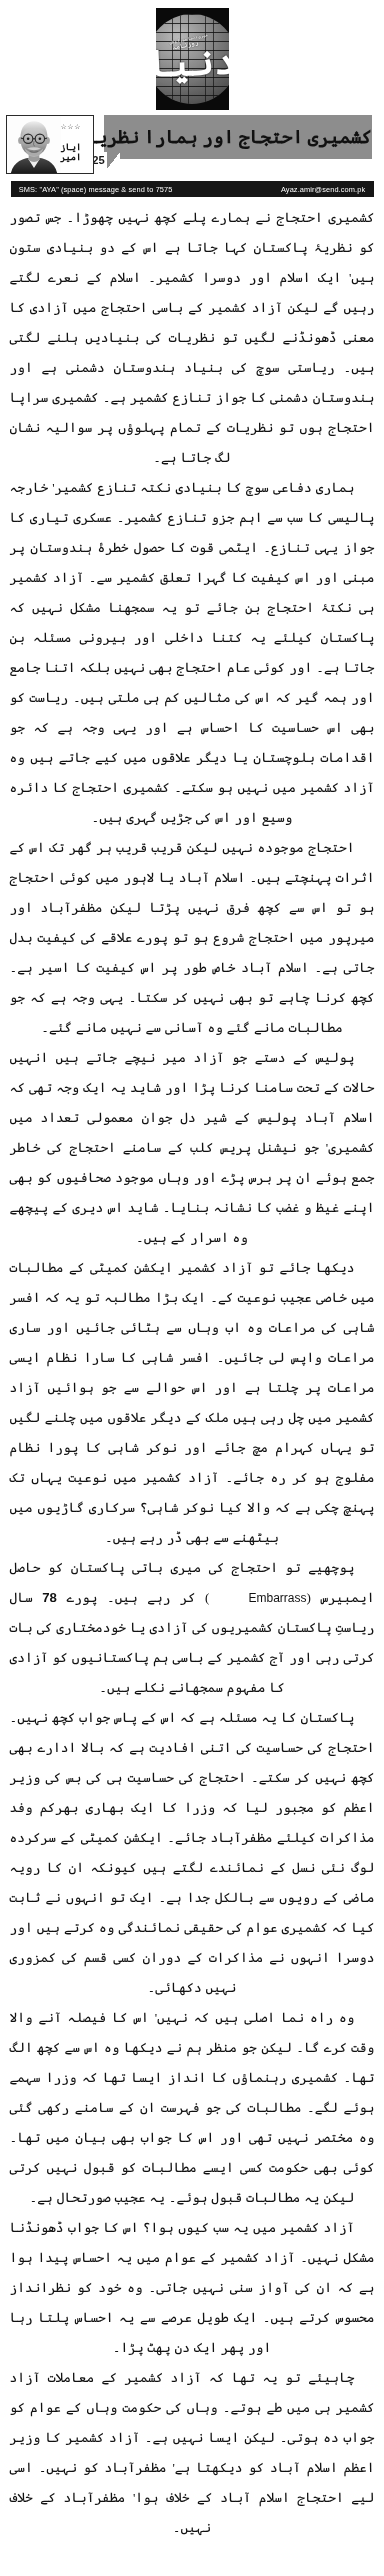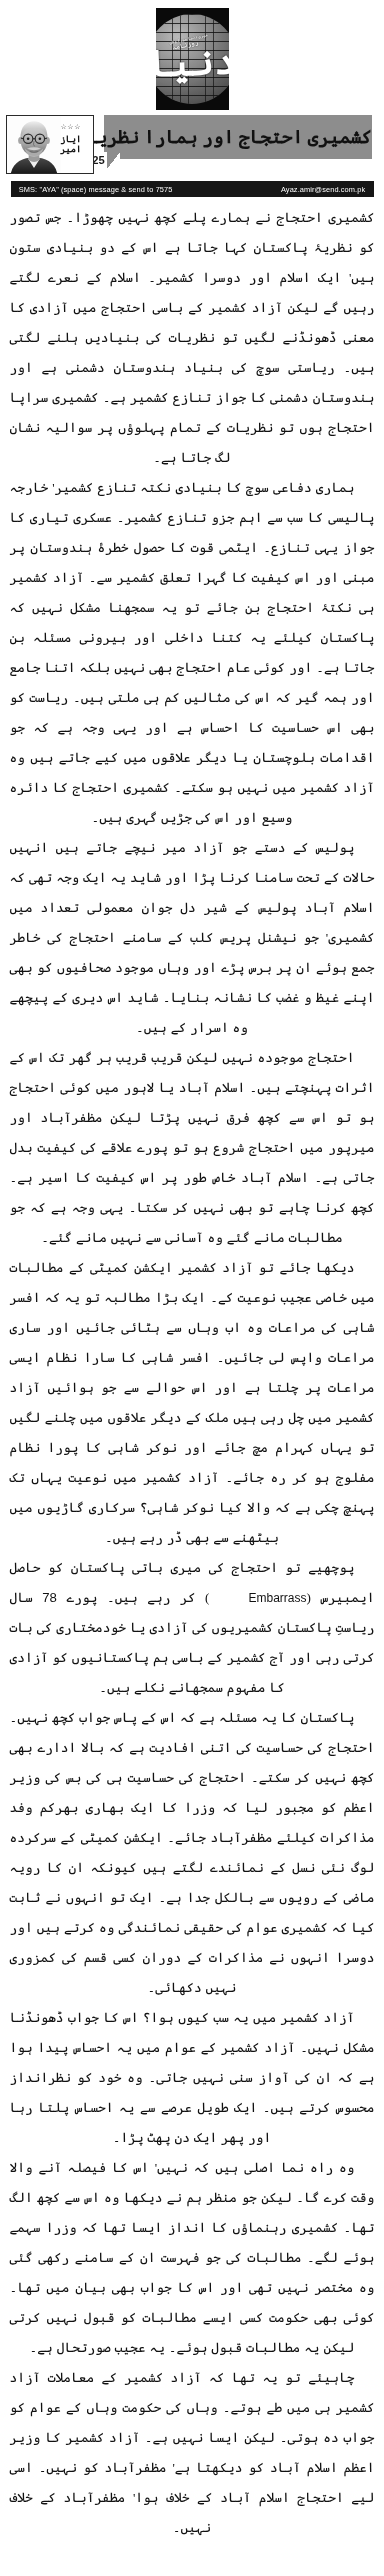--- a/index.html
+++ b/index.html
@@ -177,21 +177,21 @@
     width: 35px;
     text-align: center;
   }
   .stars {
     font-size: 7px;
     color: #222;
     letter-spacing: 0.6px;
     line-height: 1;
   }
   .author-name {
-    margin-top: 3px;
+    margin-top: 11px;
     font-size: 9px;
     font-weight: bold;
     color: #151515;
     direction: rtl;
   }
   .portrait {
     position: absolute;
     left: 0;
     top: 0;
     width: 54px;
@@ -247,21 +247,21 @@
     direction: ltr;
     unicode-bidi: embed;
     font-family: "Liberation Sans", sans-serif;
     font-size: 12px;
     padding-left: 39px;
   }
   .para .num {
     direction: ltr;
     unicode-bidi: embed;
     font-family: "Liberation Sans", sans-serif;
-    font-weight: normal;
+    font-weight: bold;
   }
 </style>
 </head>
 <body>
 
 <div class="masthead">
   <div class="logo-box">
     <div class="globe"></div>
     <div class="logo-word">
       <div class="logo-tag">میری دنیا میرا وطن</div>
@@ -341,22 +341,22 @@
 </div>
 
 <div class="contact-strip">
   <span>SMS: "AYA" (space) message &amp; send to 7575</span>
   <span>Ayaz.amir@send.com.pk</span>
 </div>
 
 <div class="article" id="article-body">
     <p class="para">کشمیری احتجاج نے ہمارے پلے کچھ نہیں چھوڑا۔ جس تصور کو نظریۂ پاکستان کہا جاتا ہے اس کے دو بنیادی ستون ہیں' ایک اسلام اور دوسرا کشمیر۔ اسلام کے نعرے لگتے رہیں گے لیکن آزاد کشمیر کے باسی احتجاج میں آزادی کا معنی ڈھونڈنے لگیں تو نظریات کی بنیادیں ہلنے لگتی ہیں۔ ریاستی سوچ کی بنیاد ہندوستان دشمنی ہے اور ہندوستان دشمنی کا جواز تنازع کشمیر ہے۔ کشمیری سراپا احتجاج ہوں تو نظریات کے تمام پہلوؤں پر سوالیہ نشان لگ جاتا ہے۔</p>
     <p class="para indent">ہماری دفاعی سوچ کا بنیادی نکتہ تنازع کشمیر' خارجہ پالیسی کا سب سے اہم جزو تنازع کشمیر۔ عسکری تیاری کا جواز یہی تنازع۔ ایٹمی قوت کا حصول خطرۂ ہندوستان پر مبنی اور اس کیفیت کا گہرا تعلق کشمیر سے۔ آزاد کشمیر ہی نکتۂ احتجاج بن جائے تو یہ سمجھنا مشکل نہیں کہ پاکستان کیلئے یہ کتنا داخلی اور بیرونی مسئلہ بن جاتا ہے۔ اور کوئی عام احتجاج بھی نہیں بلکہ اتنا جامع اور ہمہ گیر کہ اس کی مثالیں کم ہی ملتی ہیں۔ ریاست کو بھی اس حساسیت کا احساس ہے اور یہی وجہ ہے کہ جو اقدامات بلوچستان یا دیگر علاقوں میں کیے جاتے ہیں وہ آزاد کشمیر میں نہیں ہو سکتے۔ کشمیری احتجاج کا دائرہ وسیع اور اس کی جڑیں گہری ہیں۔</p>
+    <p class="para indent">احتجاج موجودہ نہیں لیکن قریب قریب ہر گھر تک اس کے اثرات پہنچتے ہیں۔ اسلام آباد یا لاہور میں کوئی احتجاج ہو تو اس سے کچھ فرق نہیں پڑتا لیکن مظفرآباد اور میرپور میں احتجاج شروع ہو تو پورے علاقے کی کیفیت بدل جاتی ہے۔ اسلام آباد خاص طور پر اس کیفیت کا اسیر ہے۔ کچھ کرنا چاہے تو بھی نہیں کر سکتا۔ یہی وجہ ہے کہ جو مطالبات مانے گئے وہ آسانی سے نہیں مانے گئے۔</p>
     <p class="para indent">پولیس کے دستے جو آزاد میر نیچے جاتے ہیں انہیں حالات کے تحت سامنا کرنا پڑا اور شاید یہ ایک وجہ تھی کہ اسلام آباد پولیس کے شیر دل جوان معمولی تعداد میں کشمیری' جو نیشنل پریس کلب کے سامنے احتجاج کی خاطر جمع ہوئے ان پر برس پڑے اور وہاں موجود صحافیوں کو بھی اپنے غیظ و غضب کا نشانہ بنایا۔ شاید اس دیری کے پیچھے وہ اسرار کے ہیں۔</p>
-    <p class="para indent">احتجاج موجودہ نہیں لیکن قریب قریب ہر گھر تک اس کے اثرات پہنچتے ہیں۔ اسلام آباد یا لاہور میں کوئی احتجاج ہو تو اس سے کچھ فرق نہیں پڑتا لیکن مظفرآباد اور میرپور میں احتجاج شروع ہو تو پورے علاقے کی کیفیت بدل جاتی ہے۔ اسلام آباد خاص طور پر اس کیفیت کا اسیر ہے۔ کچھ کرنا چاہے تو بھی نہیں کر سکتا۔ یہی وجہ ہے کہ جو مطالبات مانے گئے وہ آسانی سے نہیں مانے گئے۔</p>
     <p class="para indent">دیکھا جائے تو آزاد کشمیر ایکشن کمیٹی کے مطالبات میں خاصی عجیب نوعیت کے۔ ایک بڑا مطالبہ تو یہ کہ افسر شاہی کی مراعات وہ اب وہاں سے ہٹائی جائیں اور ساری مراعات واپس لی جائیں۔ افسر شاہی کا سارا نظام ایسی مراعات پر چلتا ہے اور اس حوالے سے جو ہوائیں آزاد کشمیر میں چل رہی ہیں ملک کے دیگر علاقوں میں چلنے لگیں تو یہاں کہرام مچ جائے اور نوکر شاہی کا پورا نظام مفلوج ہو کر رہ جائے۔ آزاد کشمیر میں نوعیت یہاں تک پہنچ چکی ہے کہ والا کیا نوکر شاہی؟ سرکاری گاڑیوں میں بیٹھنے سے بھی ڈر رہے ہیں۔</p>
     <p class="para indent">پوچھیے تو احتجاج کی میری باتی پاکستان کو حاصل ایمبیرس (<span class="lat">Embarrass</span>) کر رہے ہیں۔ پورے <span class="num">78</span> سال ریاستِ پاکستان کشمیریوں کی آزادی یا خودمختاری کی بات کرتی رہی اور آج کشمیر کے باسی ہم پاکستانیوں کو آزادی کا مفہوم سمجھانے نکلے ہیں۔</p>
     <p class="para indent">پاکستان کا یہ مسئلہ ہے کہ اس کے پاس جواب کچھ نہیں۔ احتجاج کی حساسیت کی اتنی افادیت ہے کہ بالا ادارے بھی کچھ نہیں کر سکتے۔ احتجاج کی حساسیت ہی کی بس کی وزیر اعظم کو مجبور لیا کہ وزرا کا ایک بھاری بھرکم وفد مذاکرات کیلئے مظفرآباد جائے۔ ایکشن کمیٹی کے سرکردہ لوگ نئی نسل کے نمائندے لگتے ہیں کیونکہ ان کا رویہ ماضی کے رویوں سے بالکل جدا ہے۔ ایک تو انہوں نے ثابت کیا کہ کشمیری عوام کی حقیقی نمائندگی وہ کرتے ہیں اور دوسرا انہوں نے مذاکرات کے دوران کسی قسم کی کمزوری نہیں دکھائی۔</p>
+    <p class="para indent">وہ راہ نما اصلی ہیں کہ نہیں' اس کا فیصلہ آنے والا وقت کرے گا۔ لیکن جو منظر ہم نے دیکھا وہ اس سے کچھ الگ تھا۔ کشمیری رہنماؤں کا انداز ایسا تھا کہ وزرا سہمے ہوئے لگے۔ مطالبات کی جو فہرست ان کے سامنے رکھی گئی وہ مختصر نہیں تھی اور اس کا جواب بھی بیان میں تھا۔ کوئی بھی حکومت کسی ایسے مطالبات کو قبول نہیں کرتی لیکن یہ مطالبات قبول ہوئے۔ یہ عجیب صورتحال ہے۔</p>
     <p class="para indent">آزاد کشمیر میں یہ سب کیوں ہوا؟ اس کا جواب ڈھونڈنا مشکل نہیں۔ آزاد کشمیر کے عوام میں یہ احساس پیدا ہوا ہے کہ ان کی آواز سنی نہیں جاتی۔ وہ خود کو نظرانداز محسوس کرتے ہیں۔ ایک طویل عرصے سے یہ احساس پلتا رہا اور پھر ایک دن پھٹ پڑا۔</p>
-    <p class="para indent">وہ راہ نما اصلی ہیں کہ نہیں' اس کا فیصلہ آنے والا وقت کرے گا۔ لیکن جو منظر ہم نے دیکھا وہ اس سے کچھ الگ تھا۔ کشمیری رہنماؤں کا انداز ایسا تھا کہ وزرا سہمے ہوئے لگے۔ مطالبات کی جو فہرست ان کے سامنے رکھی گئی وہ مختصر نہیں تھی اور اس کا جواب بھی بیان میں تھا۔ کوئی بھی حکومت کسی ایسے مطالبات کو قبول نہیں کرتی لیکن یہ مطالبات قبول ہوئے۔ یہ عجیب صورتحال ہے۔</p>
     <p class="para indent">چاہیئے تو یہ تھا کہ آزاد کشمیر کے معاملات آزاد کشمیر ہی میں طے ہوتے۔ وہاں کی حکومت وہاں کے عوام کو جواب دہ ہوتی۔ لیکن ایسا نہیں ہے۔ آزاد کشمیر کا وزیر اعظم اسلام آباد کو دیکھتا ہے' مظفرآباد کو نہیں۔ اسی لیے احتجاج اسلام آباد کے خلاف ہوا' مظفرآباد کے خلاف نہیں۔</p>
   </div>
 
 
 </body></html>

